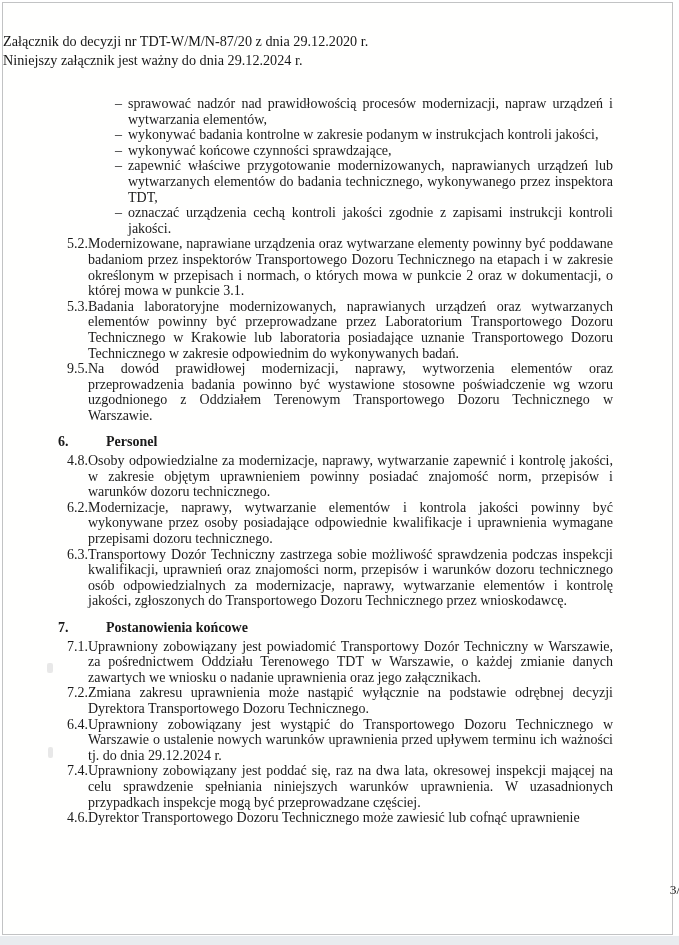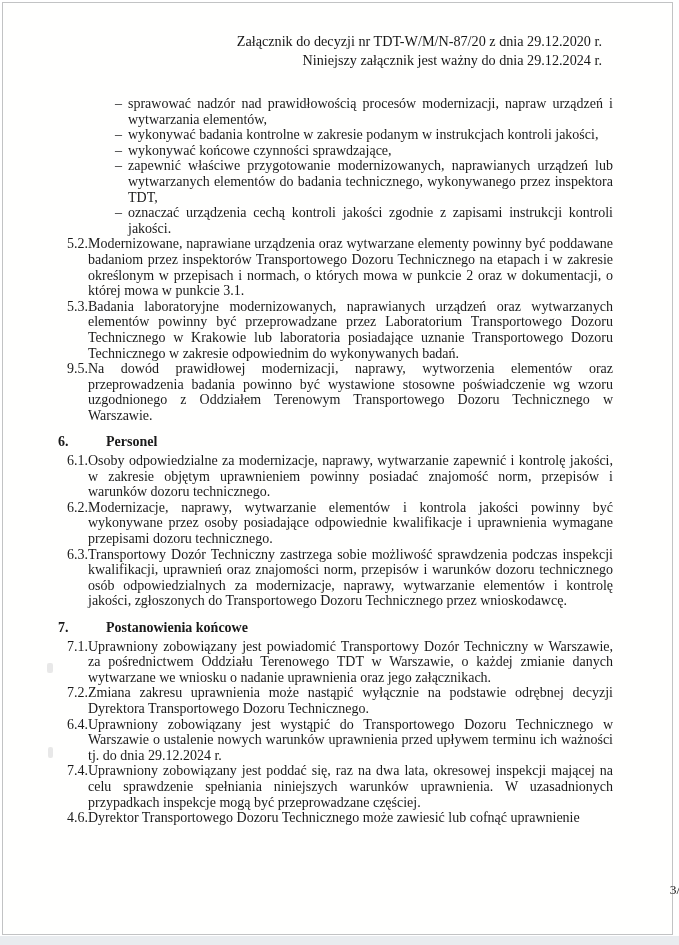--- a/index.html
+++ b/index.html
@@ -29,21 +29,21 @@
     position: absolute;
     left: 0;
     top: 936px;
     width: 679px;
     height: 9px;
     background: #e9ecef;
   }
   .header {
     padding-top: 29px;
     padding-right: 70px;
-    text-align: right;
+    text-align: left;
     font-size: 14.2px;
     line-height: 19px;
     color: #161616;
   }
   .content {
     margin-top: 26px;
     margin-left: 55px;
     margin-right: 59px;
     font-size: 14px;
     line-height: 15.6px;
@@ -126,39 +126,39 @@
     <div class="para">
       <span class="para-num">9.5.</span>
       <span class="para-text">Na dowód prawidłowej modernizacji, naprawy, wytworzenia elementów oraz przeprowadzenia badania powinno być wystawione stosowne poświadczenie wg wzoru uzgodnionego z Oddziałem Terenowym Transportowego Dozoru Technicznego w Warszawie.</span>
     </div>
 
     <div class="section-heading">
       <span class="heading-num">6.</span>
       <span>Personel</span>
     </div>
     <div class="para">
-      <span class="para-num">6.1.</span>
+      <span class="para-num">4.8.</span>
       <span class="para-text">Osoby odpowiedzialne za modernizacje, naprawy, wytwarzanie zapewnić i kontrolę jakości, w zakresie objętym uprawnieniem powinny posiadać znajomość norm, przepisów i warunków dozoru technicznego.</span>
     </div>
     <div class="para">
       <span class="para-num">6.2.</span>
       <span class="para-text">Modernizacje, naprawy, wytwarzanie elementów i kontrola jakości powinny być wykonywane przez osoby posiadające odpowiednie kwalifikacje i uprawnienia wymagane przepisami dozoru technicznego.</span>
     </div>
     <div class="para">
       <span class="para-num">6.3.</span>
       <span class="para-text">Transportowy Dozór Techniczny zastrzega sobie możliwość sprawdzenia podczas inspekcji kwalifikacji, uprawnień oraz znajomości norm, przepisów i warunków dozoru technicznego osób odpowiedzialnych za modernizacje, naprawy, wytwarzanie elementów i kontrolę jakości, zgłoszonych do Transportowego Dozoru Technicznego przez wnioskodawcę.</span>
     </div>
 
     <div class="section-heading">
       <span class="heading-num">7.</span>
       <span>Postanowienia końcowe</span>
     </div>
     <div class="para">
       <span class="para-num">7.1.</span>
-      <span class="para-text">Uprawniony zobowiązany jest powiadomić Transportowy Dozór Techniczny w Warszawie, za pośrednictwem Oddziału Terenowego TDT w Warszawie, o każdej zmianie danych wytwarzane we wniosku o nadanie uprawnienia oraz jego załącznikach.</span>
+      <span class="para-text">Uprawniony zobowiązany jest powiadomić Transportowy Dozór Techniczny w Warszawie, za pośrednictwem Oddziału Terenowego TDT w Warszawie, o każdej zmianie danych zawartych we wniosku o nadanie uprawnienia oraz jego załącznikach.</span>
     </div>
     <div class="para">
       <span class="para-num">7.2.</span>
       <span class="para-text">Zmiana zakresu uprawnienia może nastąpić wyłącznie na podstawie odrębnej decyzji Dyrektora Transportowego Dozoru Technicznego.</span>
     </div>
     <div class="para">
       <span class="para-num">6.4.</span>
       <span class="para-text">Uprawniony zobowiązany jest wystąpić do Transportowego Dozoru Technicznego w Warszawie o ustalenie nowych warunków uprawnienia przed upływem terminu ich ważności tj. do dnia 29.12.2024 r.</span>
     </div>
     <div class="para">

